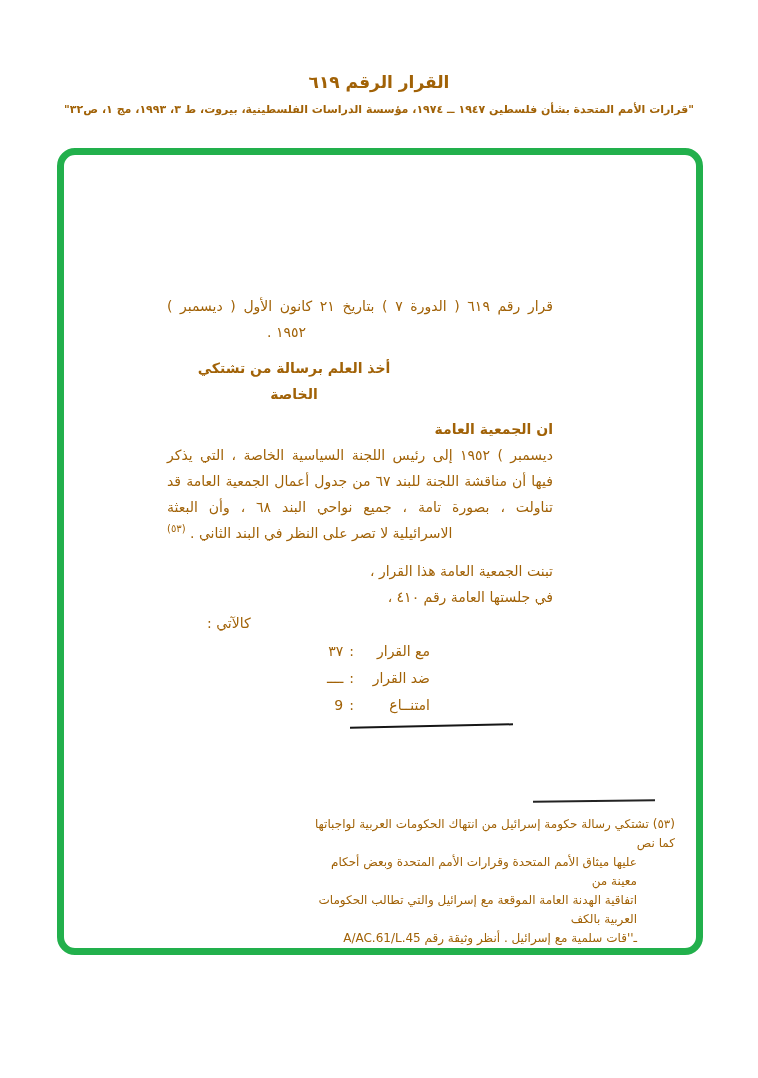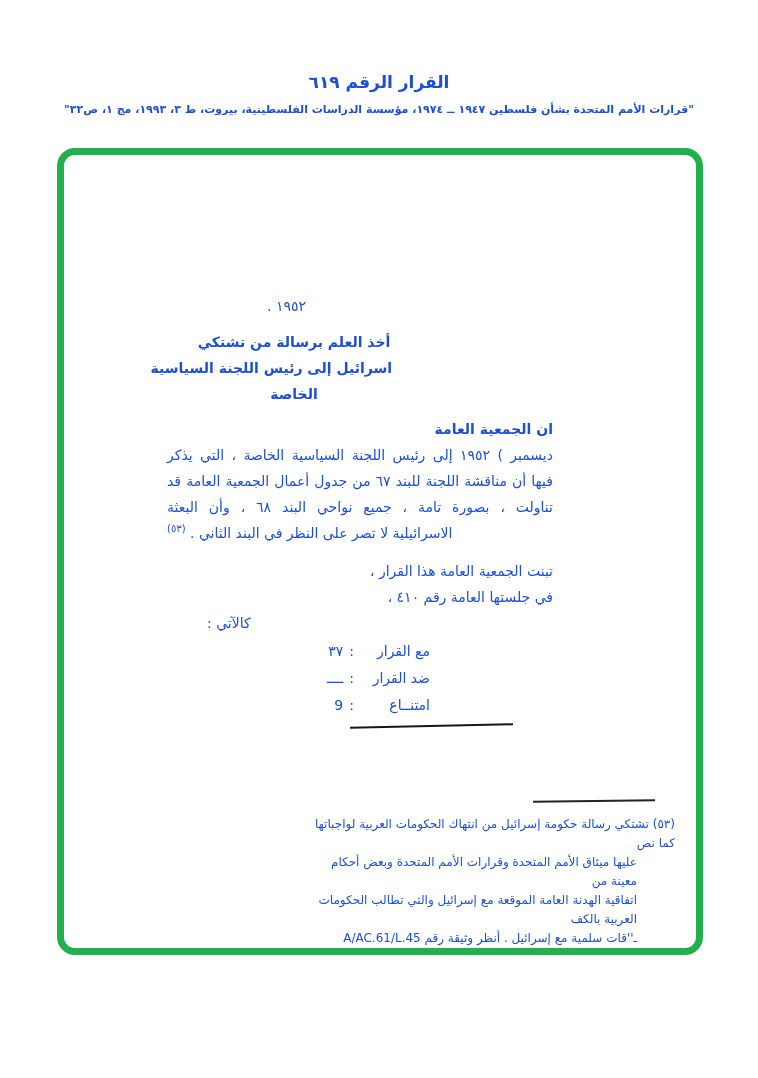--- a/index.html
+++ b/index.html
@@ -1,18 +1,18 @@
 <!DOCTYPE html>
 <html lang="ar" dir="rtl" style="--green: #22b04c;"><head>
 <meta charset="utf-8">
 <style>
   html,body{margin:0;padding:0;background:#ffffff;}
   .page{
     position:relative;width:758px;height:1078px;background:#ffffff;
-    color:#1d4ed8;font-family:"DejaVu Sans",sans-serif;direction:rtl;overflow:hidden;
+    color:#a16207;font-family:"DejaVu Sans",sans-serif;direction:rtl;overflow:hidden;
   }
   .res-title{position:absolute;top:72px;left:0;right:0;text-align:center;
     font-size:17px;font-weight:bold;letter-spacing:.3px;}
   .citation{position:absolute;top:103px;left:0;right:0;text-align:center;
     font-size:11px;font-weight:bold;white-space:nowrap;}
   .green-box{position:absolute;left:57px;top:148px;width:646px;height:807px;
     box-sizing:border-box;border:7px solid var(--green,#22b04c);border-radius:18px;background:#fff;}
   .doc{position:absolute;top:138px;right:143px;width:386px;
     font-size:14px;line-height:26px;text-align:right;}
   .just{text-align:justify;text-align-last:justify;}
@@ -44,25 +44,25 @@
 <div class="page">
 
   <div class="res-title">القرار الرقم ٦١٩</div>
 
   <div class="citation">"قرارات الأمم المتحدة بشأن فلسطين ١٩٤٧ ــ ١٩٧٤، مؤسسة الدراسات الفلسطينية، بيروت، ط ٣، ١٩٩٣، مج ١، ص٣٢"</div>
 
   <div class="green-box">
 
     <div class="doc">
 
+      <div class="just">قرار رقم ٦١٩ ( الدورة ٧ ) بتاريخ ٢١ كانون الأول ( ديسمبر )</div>
       <div class="intro-2">١٩٥٢ .</div>
 
       <div class="heading">
         <div class="c">أخذ العلم برسالة من تشتكي</div>
-        <div class="c">اسرائيل إلى رئيس اللجنة السياسية</div>
         <div class="l">الخاصة</div>
       </div>
 
       <div class="preamble">ان الجمعية العامة</div>
 
       <div>
         <div class="just">ديسمبر ) ١٩٥٢ إلى رئيس اللجنة السياسية الخاصة ، التي يذكر</div>
         <div class="just">فيها أن مناقشة اللجنة للبند ٦٧ من جدول أعمال الجمعية العامة قد</div>
         <div class="just">تناولت ، بصورة تامة ، جميع نواحي البند ٦٨ ، وأن البعثة</div>
         <div class="last-left"><span>الاسرائيلية لا تصر على النظر في البند الثاني .</span> <sup class="fnref">(٥٣)</sup></div>

